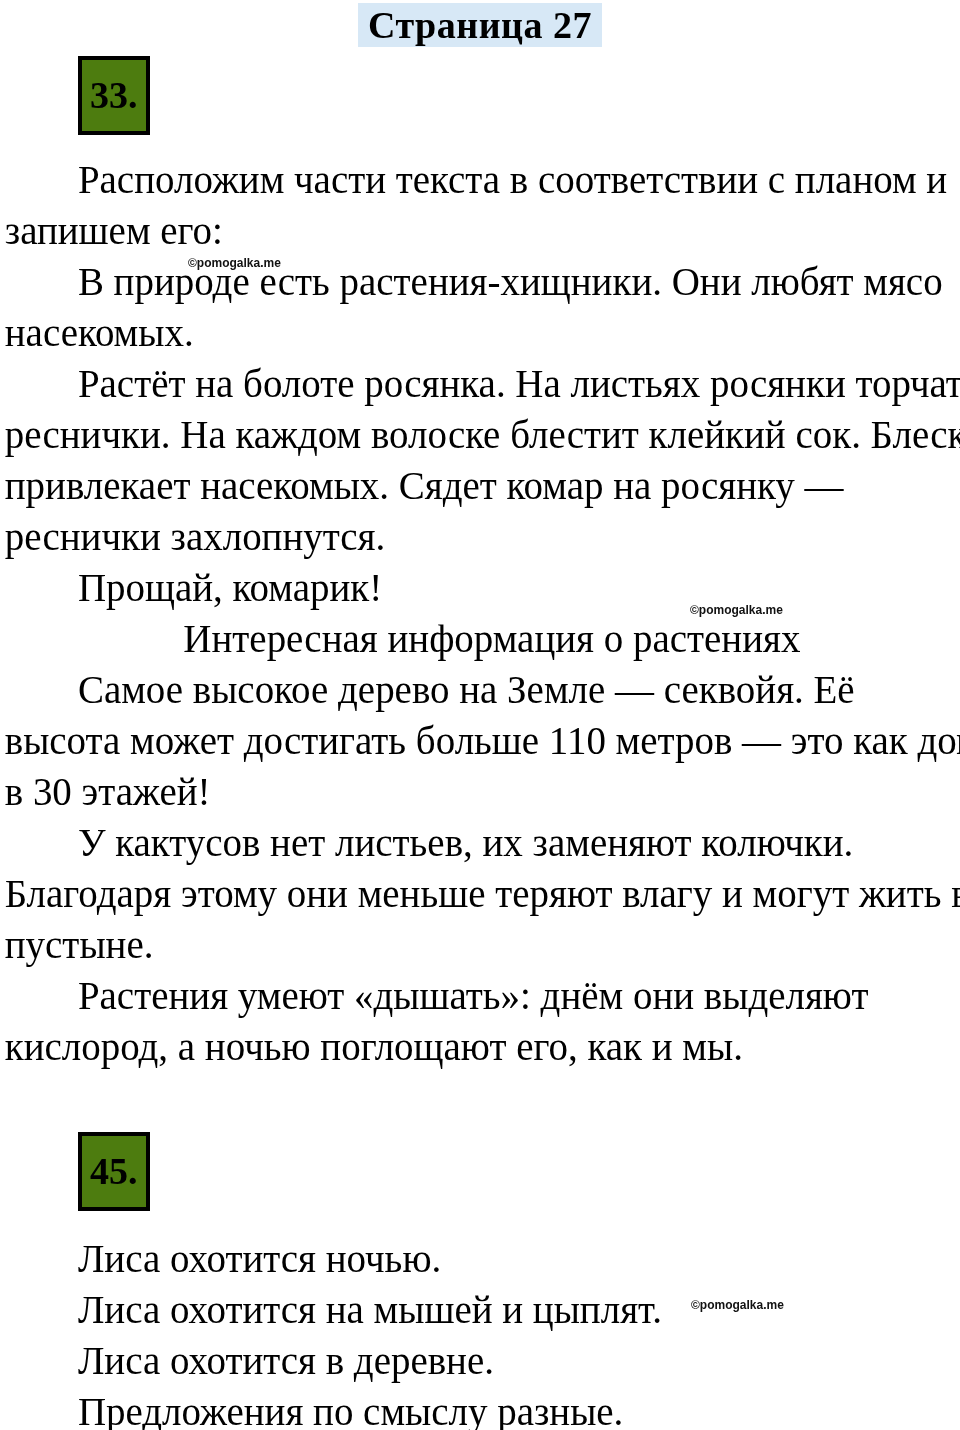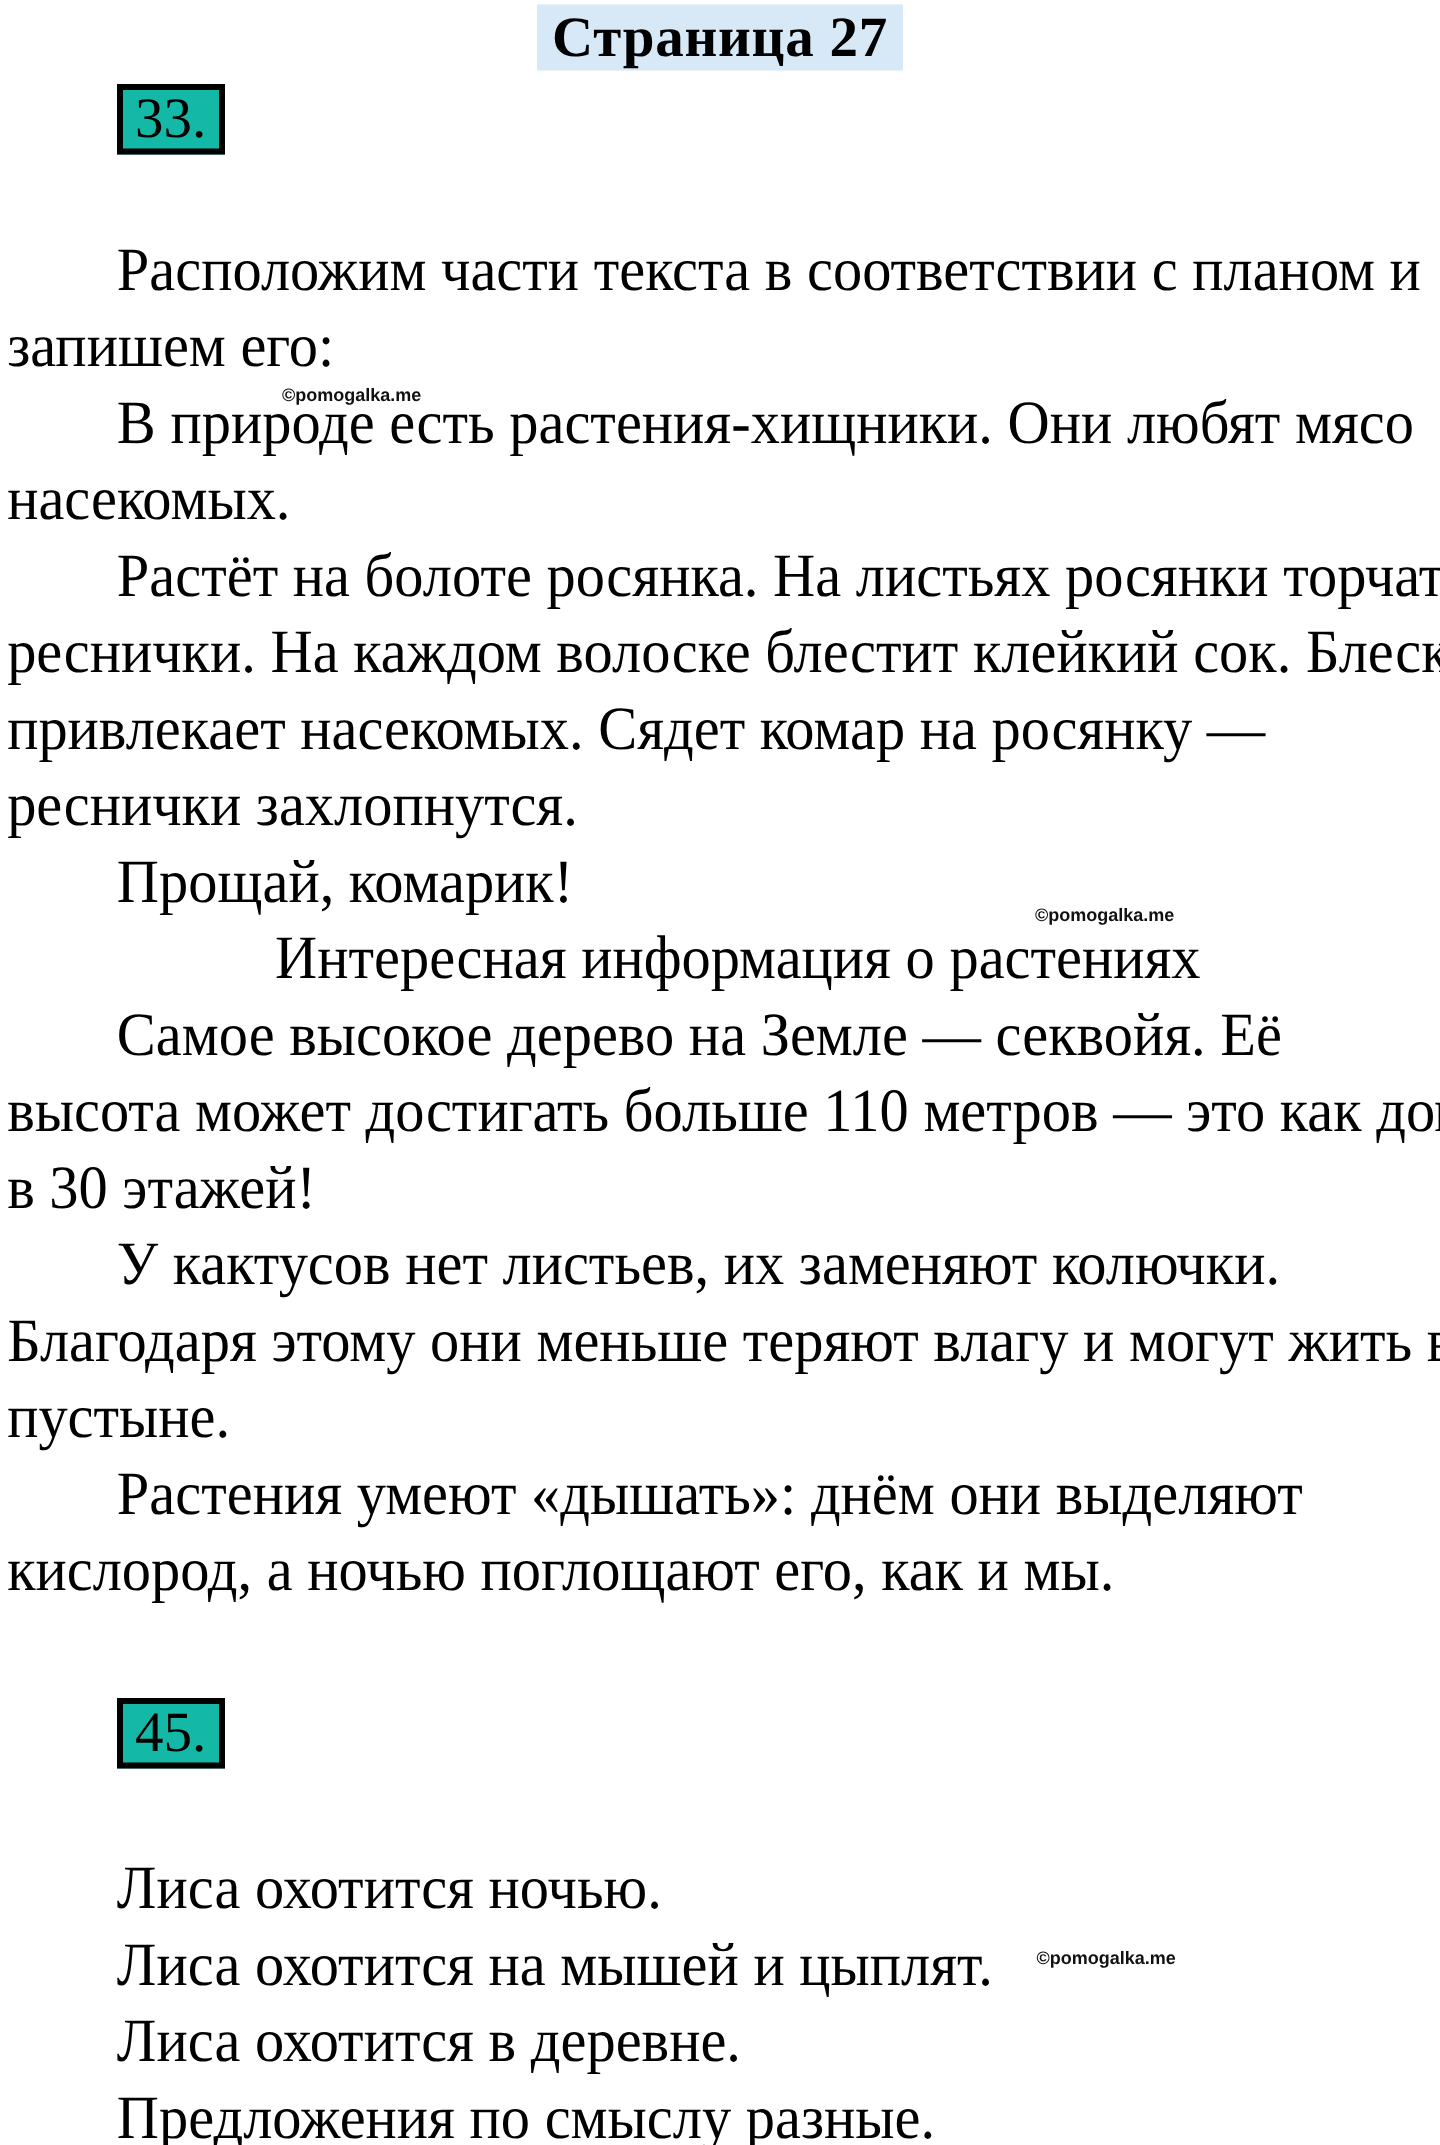--- a/index.html
+++ b/index.html
@@ -27,25 +27,25 @@
     line-height: 44px;
     padding: 0 10px;
     letter-spacing: 0.5px;
   }
 
   
   .task-box {
     position: absolute;
     left: 78px;
     border: 4px solid #000000;
-    font-weight: normal;
+    font-weight: bold;
     font-size: 38px;
     line-height: 39px;
-    padding: 0 8px;
-    background: #14b8a6;
+    padding: 16px 8px;
+    background: #4d7c0f;
   }
   .box33 { top: 56px; }
   .box34 { top: 1132px; }
 
   
   .textflow {
     position: absolute;
     left: 0;
     width: 1100px;
     transform: scaleX(0.95);

